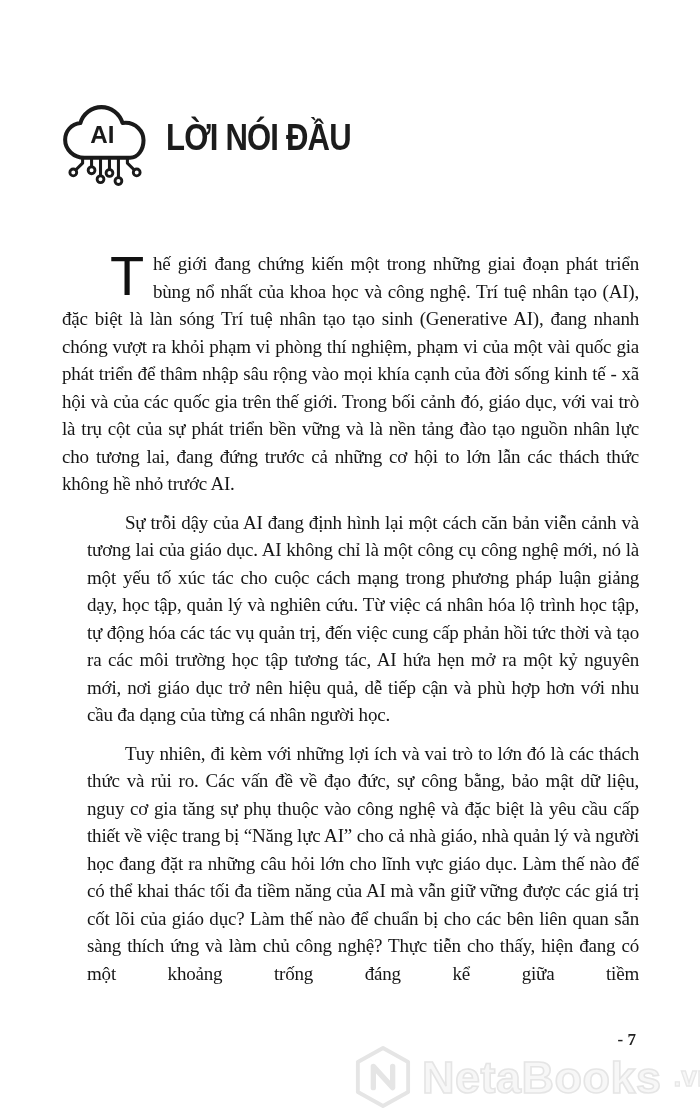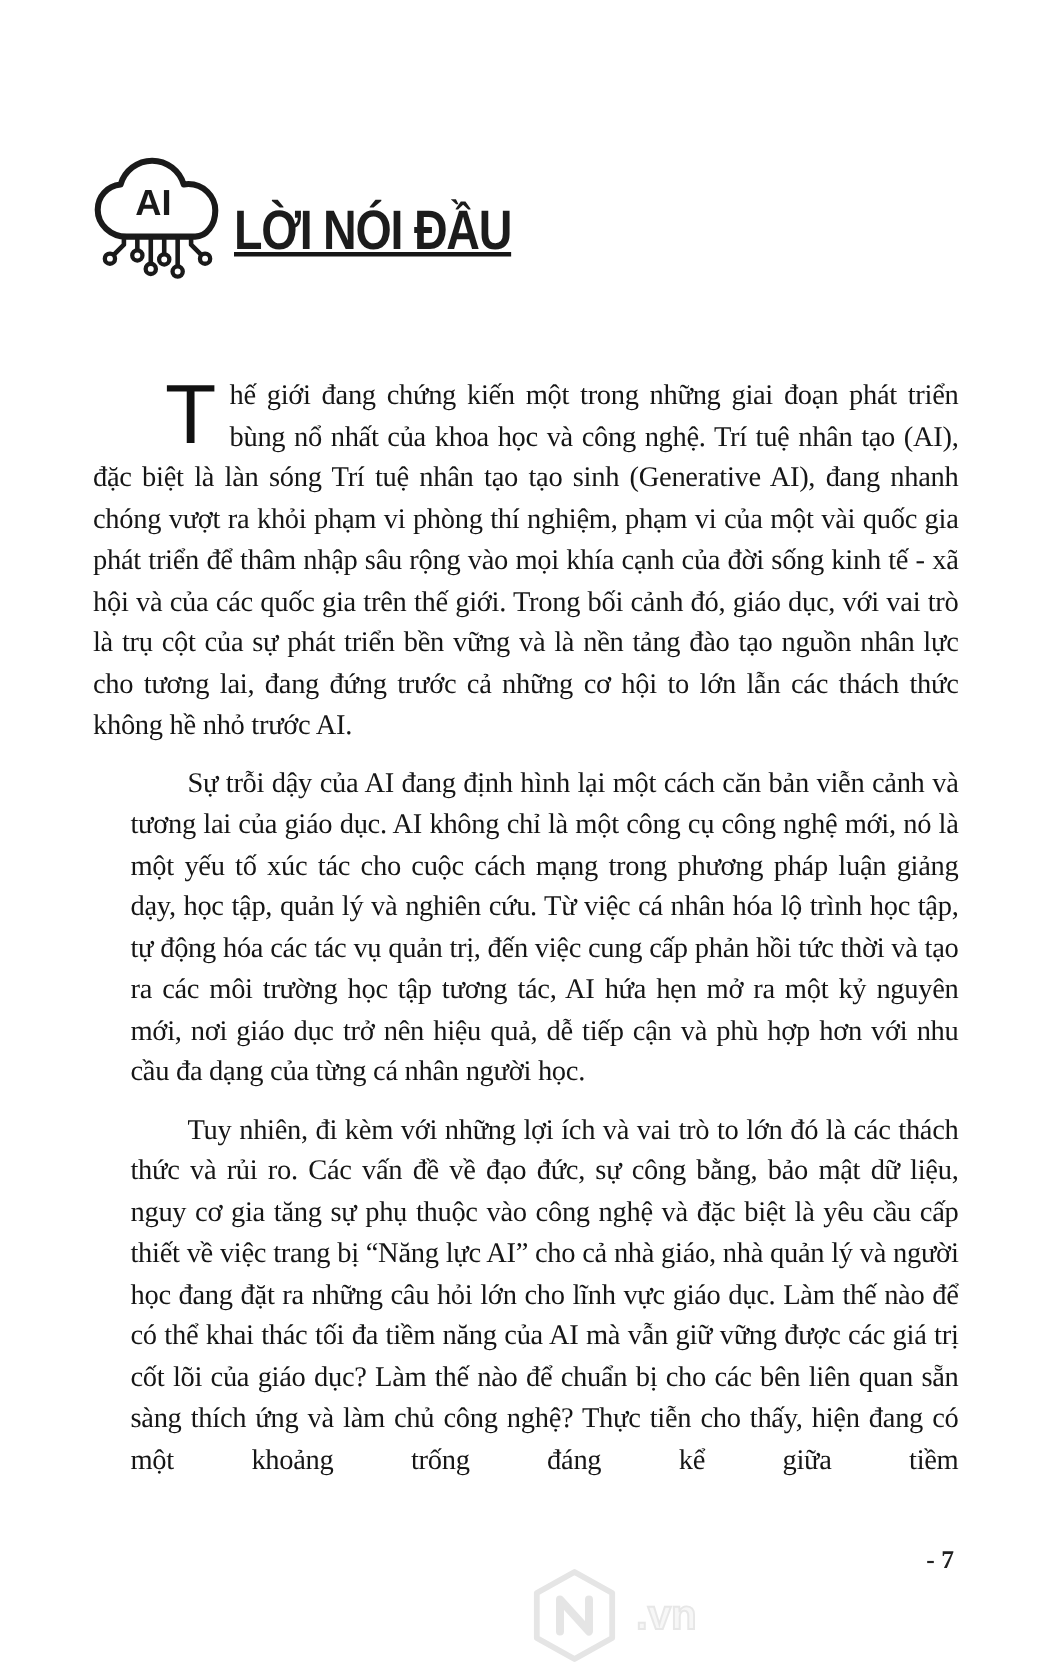--- a/index.html
+++ b/index.html
@@ -9,21 +9,21 @@
     font-family: "Liberation Serif", serif;
     color: #161616;
     position: relative;
     overflow: hidden;
   }
   .page { position: absolute; inset: 0; }
 
   
   .header {
     position: absolute; left: 60px; top: 104px;
-    display: flex; align-items: center; gap: 6px; text-decoration: underline;
+    display: flex; align-items: flex-start; gap: 16px;
   }
   .ai-icon { width: 90px; height: 86px; flex: 0 0 auto; }
   .chapter-title {
     font-family: "Liberation Sans", sans-serif;
     font-weight: bold;
     font-size: 37px;
     letter-spacing: -1px;
     color: #1c1c1c;
     white-space: nowrap;
     transform: scaleX(0.84);
@@ -115,16 +115,17 @@
     <p class="indent continues">Tuy nhiên, đi kèm với những lợi ích và vai trò to lớn đó là các thách thức và rủi ro. Các vấn đề về đạo đức, sự công bằng, bảo mật dữ liệu, nguy cơ gia tăng sự phụ thuộc vào công nghệ và đặc biệt là yêu cầu cấp thiết về việc trang bị “Năng lực AI” cho cả nhà giáo, nhà quản lý và người học đang đặt ra những câu hỏi lớn cho lĩnh vực giáo dục. Làm thế nào để có thể khai thác tối đa tiềm năng của AI mà vẫn giữ vững được các giá trị cốt lõi của giáo dục? Làm thế nào để chuẩn bị cho các bên liên quan sẵn sàng thích ứng và làm chủ công nghệ? Thực tiễn cho thấy, hiện đang có một khoảng trống đáng kể giữa tiềm</p>
   </div>
 
   <div class="page-number">- 7</div>
 
   <div class="watermark">
     <svg class="wm-logo" viewBox="0 0 60 66" xmlns="http://www.w3.org/2000/svg">
       <polygon points="30,3 56,17.5 56,48.5 30,63 4,48.5 4,17.5" fill="none" stroke="#e5e5e5" stroke-width="4" stroke-linejoin="round"></polygon>
       <path d="M20,44 L20,22 L40,44 L40,22" fill="none" stroke="#e5e5e5" stroke-width="5.5" stroke-linecap="round" stroke-linejoin="round"></path>
     </svg>
+    <span class="wm-text">NetaBooks</span>
       <span class="wm-tld">.vn</span>
   </div>
 
 </div>
 
 </body></html>

